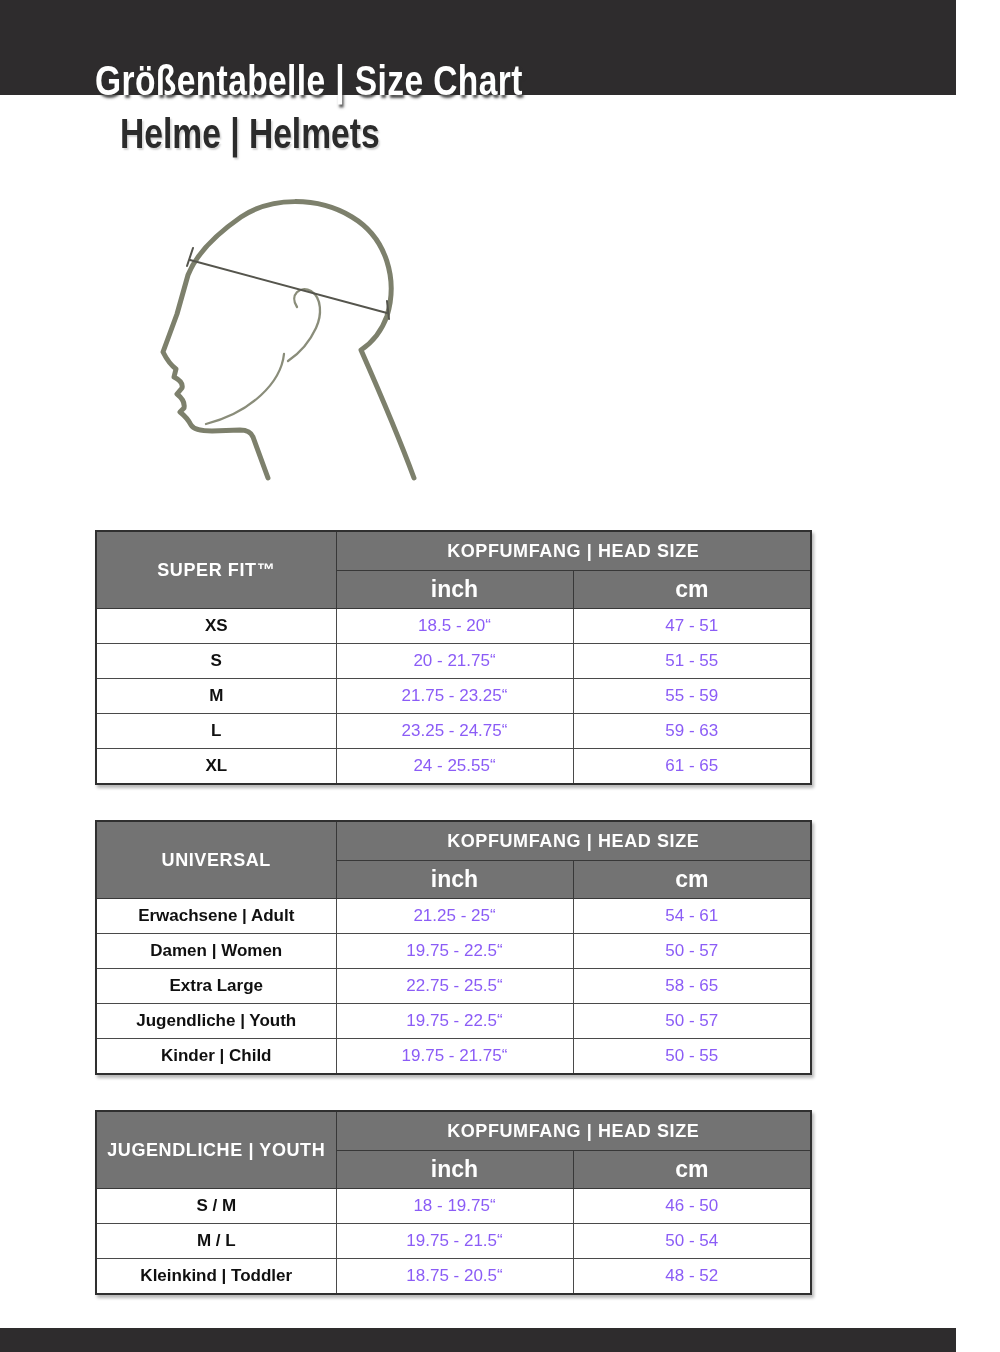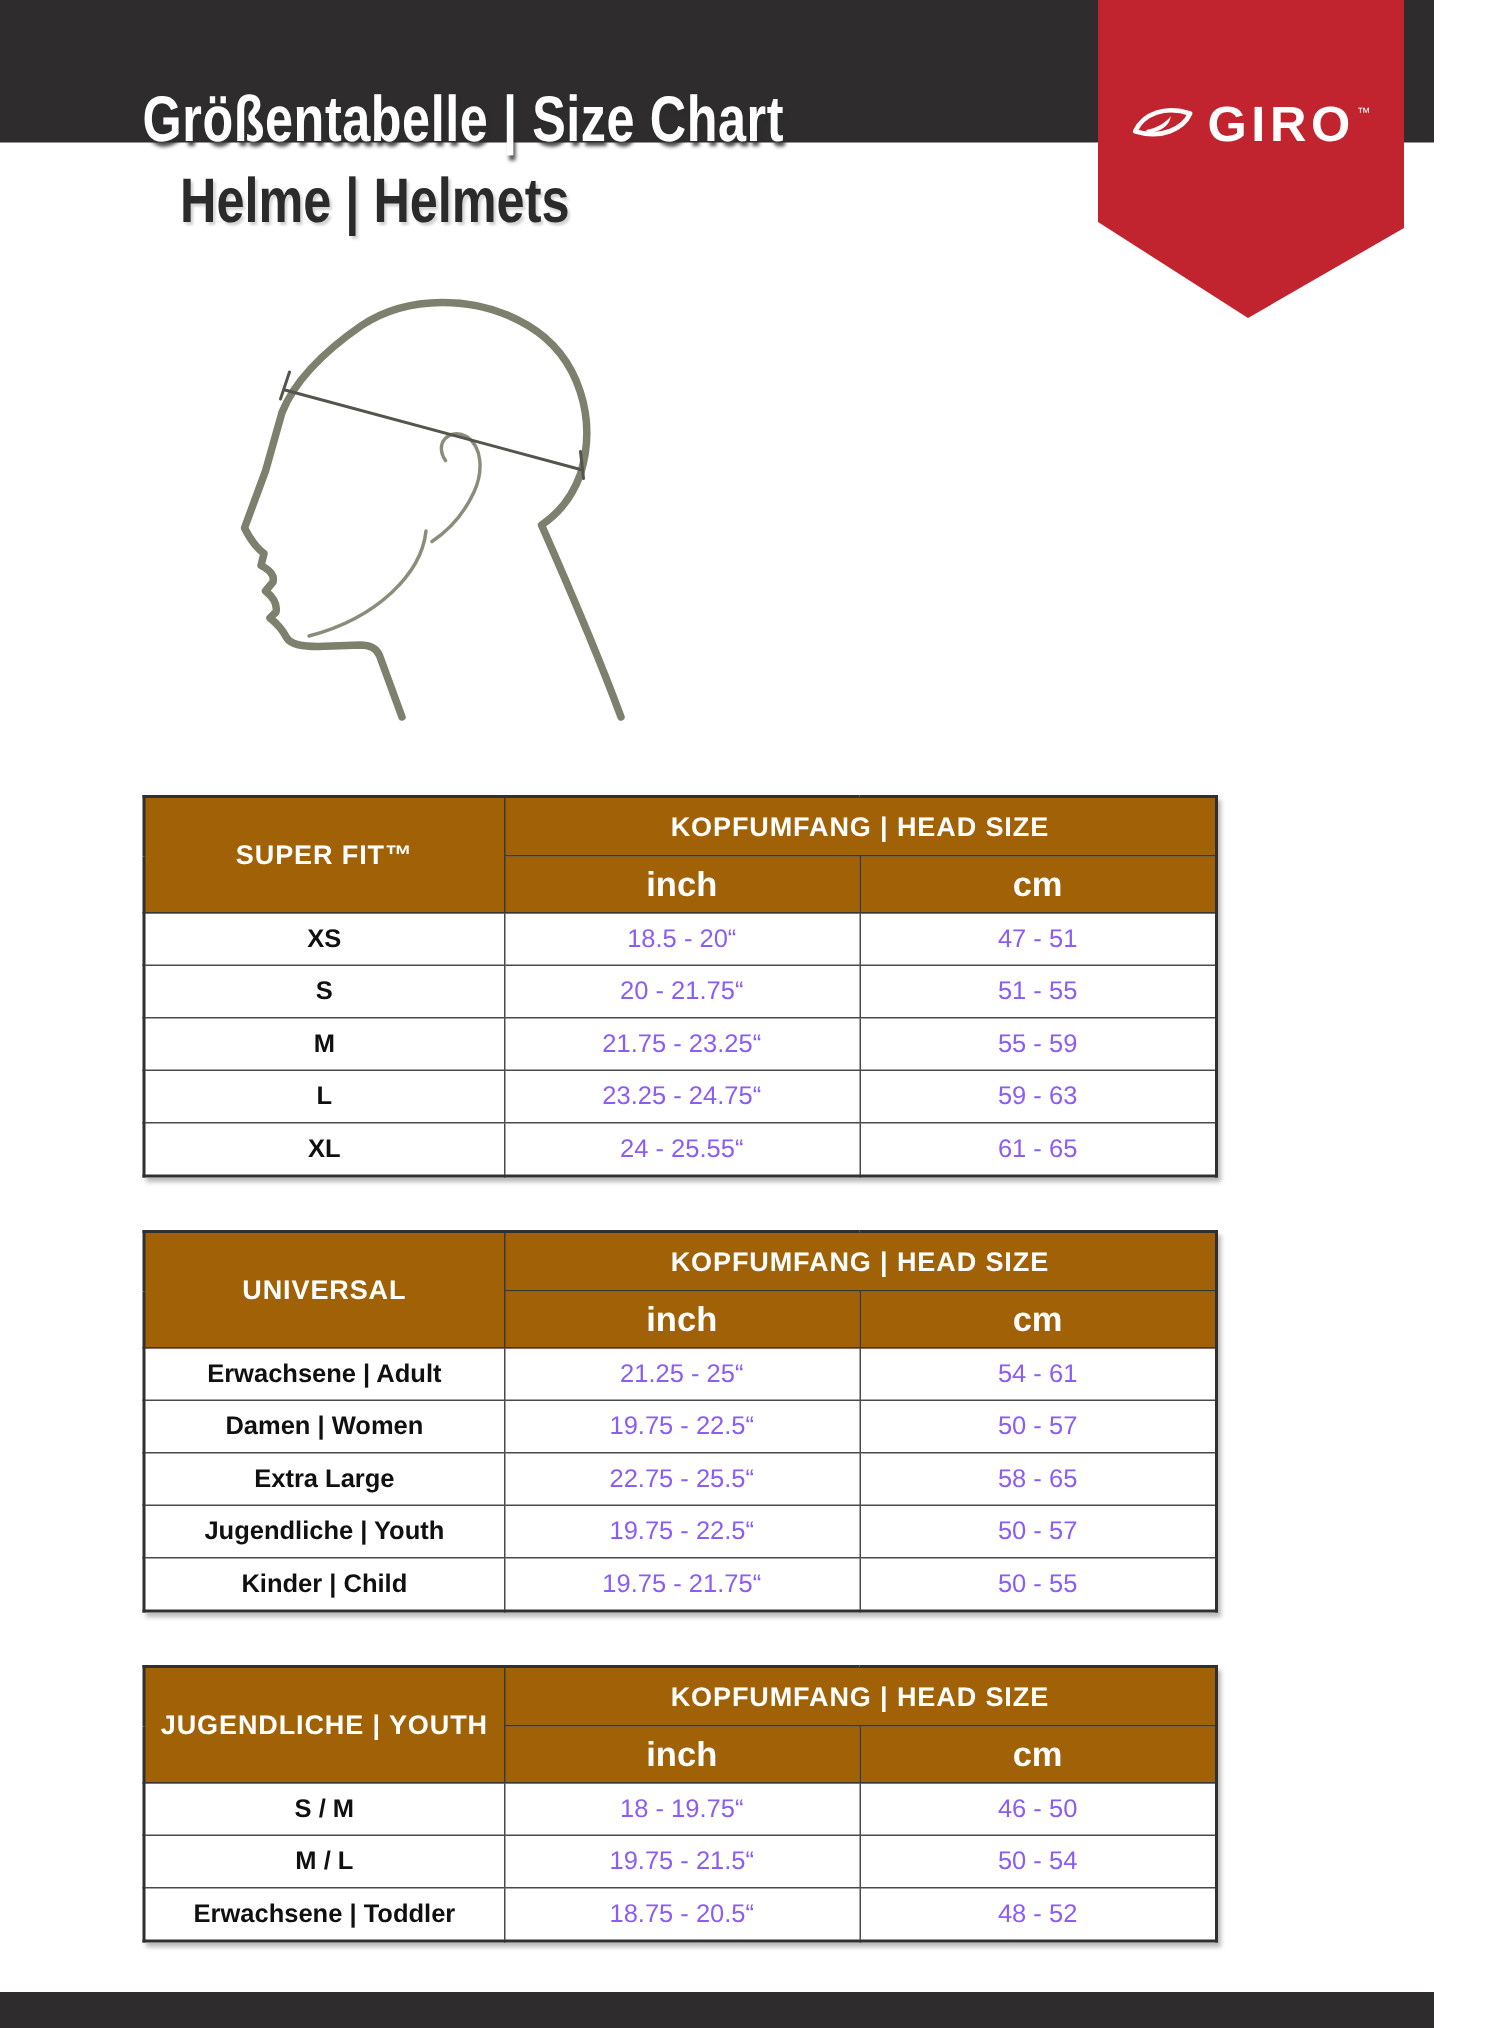--- a/index.html
+++ b/index.html
@@ -37,51 +37,38 @@
   
   .figure { position:absolute; left:130px; top:180px; width:350px; height:320px; }
 
   
   table.size-table {
     position:absolute; left:95px; width:715px; border-collapse:collapse; table-layout:fixed;
     background:#ffffff; box-shadow:2px 3px 3px rgba(0,0,0,0.28); border:2px solid #303030;
   }
   .t0 { top:530px; } .t1 { top:820px; } .t2 { top:1110px; }
   table.size-table th, table.size-table td { border:1px solid #4a4a4a; text-align:center; padding:0; vertical-align:middle; }
-  table.size-table thead th { background:#a16207; color:#ffffff; border-color:#383838; }
+  table.size-table thead th { background:#737373; color:#ffffff; border-color:#383838; }
   th.side { font-size:18px; font-weight:bold; letter-spacing:0.6px; }
   th.main { height:38px; font-size:18px; font-weight:bold; letter-spacing:0.6px; }
   th.sub  { height:37px; font-size:23px; font-weight:bold; }
   table.size-table tbody td { height:34px; font-size:17px; color:#8b5cf6; }
   table.size-table tbody td:first-child { font-weight:bold; color:#101010; }
 </style>
 </head>
 <body>
 
 <div class="page">
 
   <div class="top-bar"></div>
   <div class="bottom-bar"></div>
 
   <div class="title1">Größentabelle | Size Chart</div>
   <div class="title2">Helme | Helmets</div>
 
-  <div class="ribbon">
-    <svg class="shape" viewBox="0 0 204 212" preserveAspectRatio="none">
-      <polygon points="0,0 204,0 204,152 100,212 0,148" fill="#C2242F"></polygon>
-    </svg>
-    <div class="logo">
-      <svg width="44" height="30" viewBox="0 0 48 30">
-        <path d="M 3,20 C 9,7 25,1 43,7 C 38,18 22,26 3,20 Z" fill="none" stroke="#ffffff" stroke-width="3.4" stroke-linejoin="round"></path>
-        <path d="M 11,19 C 18,18 25,14 29,9 C 28,16 21,21 12,21 Z" fill="#ffffff"></path>
-      </svg>
-      <span class="giro-text">GIRO</span>
-      <span class="tm">™</span>
-    </div>
-  </div>
 
   <svg class="figure" viewBox="0 0 350 320">
     <g fill="none" stroke-linecap="round" stroke-linejoin="round">
 
       <path d="M 284,298
         C 270,260 246,204 231,170
         C 243,162 252,150 257,136
         C 268,100 257,58 222,37
         C 187,16 141,17 111,37
         C 85,55 66,75 58,95
@@ -220,20 +207,20 @@
           <td>S / M</td>
           <td>18 - 19.75“</td>
           <td>46 - 50</td>
         </tr>
         <tr>
           <td>M / L</td>
           <td>19.75 - 21.5“</td>
           <td>50 - 54</td>
         </tr>
         <tr>
-          <td>Erwachsene | Toddler</td>
+          <td>Kleinkind | Toddler</td>
           <td>18.75 - 20.5“</td>
           <td>48 - 52</td>
         </tr>
       </tbody>
   </table>
 
 </div>
 
 </body></html>

